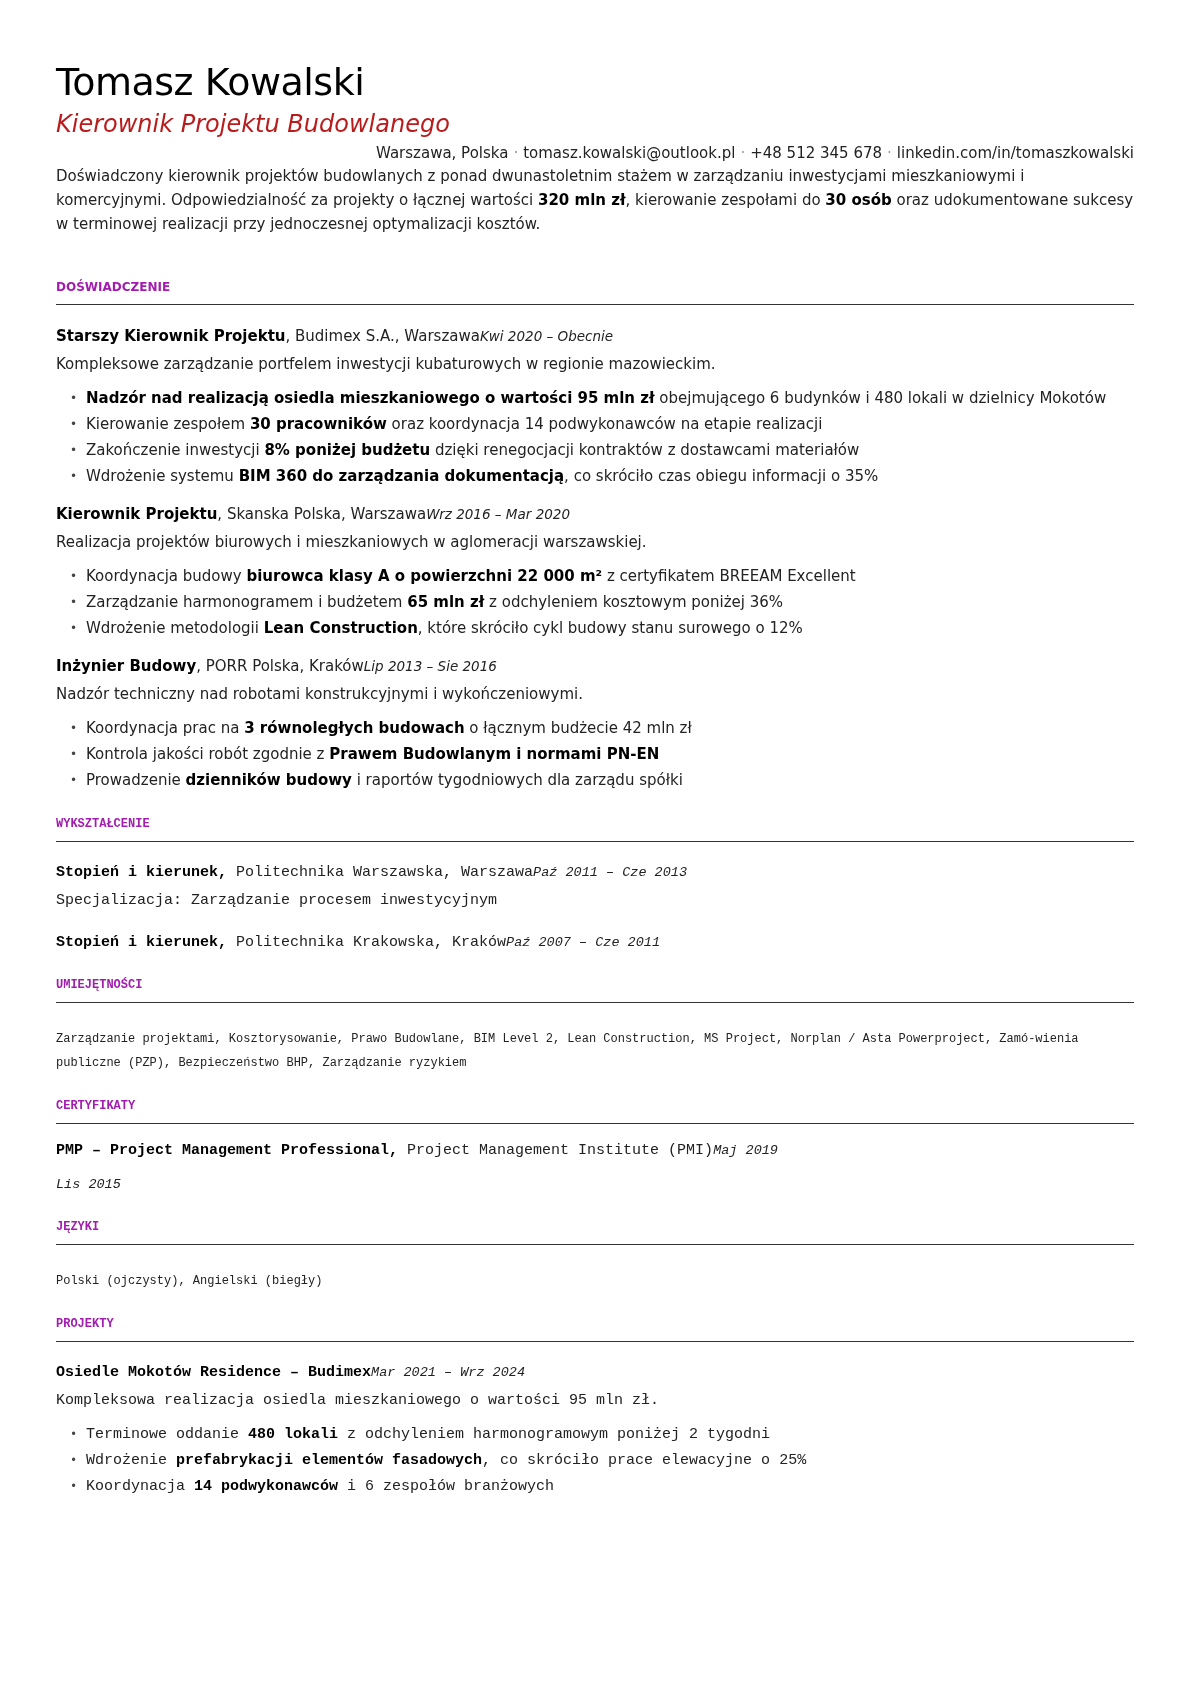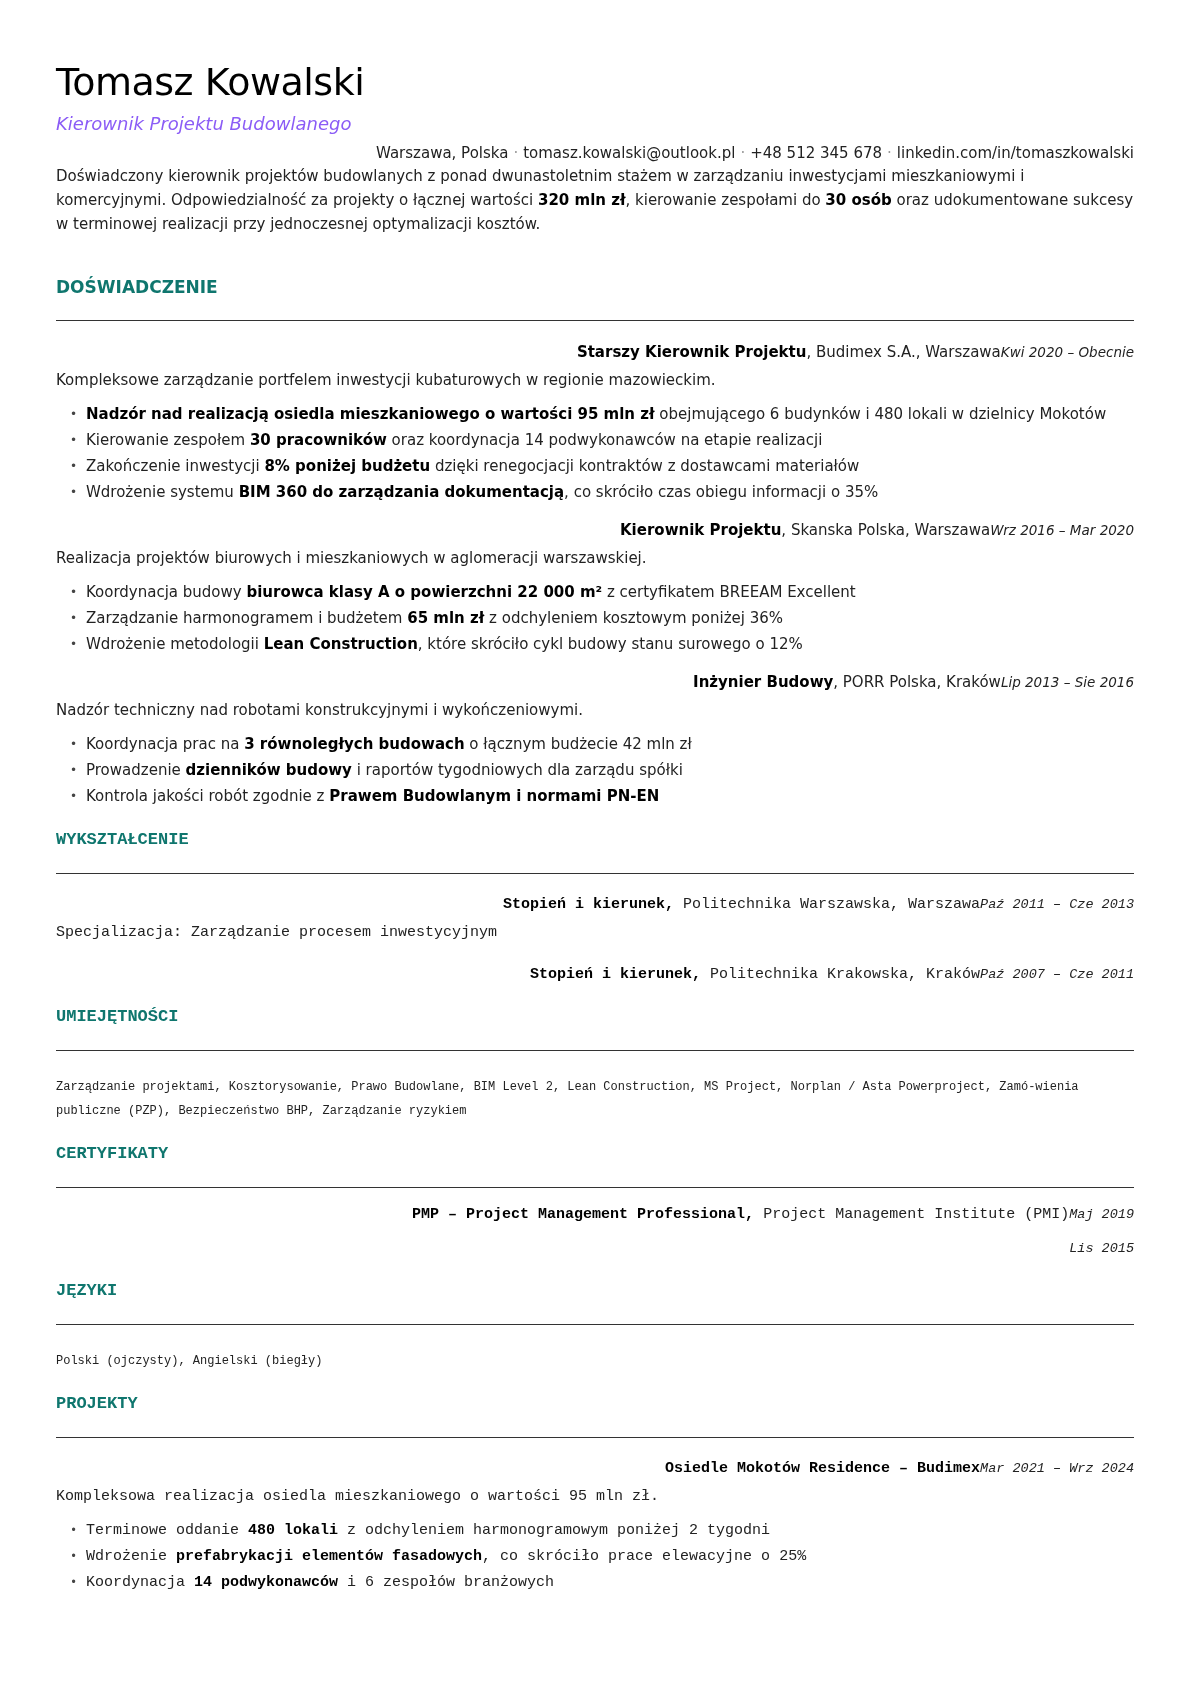--- a/index.html
+++ b/index.html
@@ -3,36 +3,36 @@
   <meta charset="utf-8">
   <style>
     html, body { margin: 0; padding: 0; background: #ffffff; }
     body {
       width: 1190px; height: 1683px; overflow: hidden;
       font-family: "DejaVu Sans", "Liberation Sans", sans-serif;
       color: #222222;
     }
     .page { position: relative; padding: 58px 56px 0 56px; width: 1078px; }
     .name { font-size: 38px; font-weight: normal; color: #000; margin: 0; line-height: 48px; letter-spacing: -0.5px; }
-    .title { font-style: italic; font-size: 18px; color: #8b5cf6; margin-top: 6px; line-height: 24px; }
+    .title { font-style: italic; font-size: 24px; color: #b91c1c; margin-top: 6px; line-height: 24px; }
     .contact { font-size: 15px; color: #222; margin-top: 6px; line-height: 22px; text-align: right; }
     .contact .sep { color: #999; margin: 0 5px; }
     .summary { font-size: 15px; line-height: 24px; color: #222; }
     .summary b { color: #000; }
 
     .section { margin-top: 34px; }
     .section-title {
-      font-size: 17px; font-weight: bold; color: #0f766e;
-      padding-bottom: 22px; border-bottom: 1.3px solid #333;
+      font-size: 12px; font-weight: bold; color: #a21caf;
+      padding-bottom: 6px; border-bottom: 1.3px solid #333;
       line-height: 22px;
     }
     .section.tight { margin-top: 20px; font-family: Liberation Mono, monospace; }
 
     .entry { margin-top: 20px; }
-    .entry-head { display: flex; justify-content: flex-end; align-items: baseline; font-size: 15px; line-height: 22px; }
+    .entry-head { display: flex; justify-content: flex-start; align-items: baseline; font-size: 15px; line-height: 22px; }
     .entry-head .role b { color: #000; }
     .entry-date { font-style: italic; font-size: 13.5px; color: #222; }
     .entry-desc { font-size: 15px; line-height: 22px; margin-top: 6px; }
     ul.bullets { list-style: none; margin: 10px 0 0 0; padding: 0; }
     ul.bullets li { position: relative; padding-left: 30px; font-size: 15px; line-height: 26px; }
     ul.bullets li::before { content: "•"; position: absolute; left: 14px; top: 0; color: #444; font-size: 12px; }
     ul.bullets li b { color: #000; }
 
     .plain { font-size: 12px; line-height: 24px; margin-top: 24px; }
     .entry.small { margin-top: 16px; }
@@ -80,22 +80,22 @@
     </div>
 
     <div class="entry" style="margin-top:14px">
       <div class="entry-head">
         <span class="role"><b>Inżynier Budowy</b><span>, PORR Polska, Kraków</span></span>
         <span class="entry-date">Lip 2013 – Sie 2016</span>
       </div>
       <div class="entry-desc">Nadzór techniczny nad robotami konstrukcyjnymi i wykończeniowymi.</div>
       <ul class="bullets">
         <li><span>Koordynacja prac na </span><b>3 równoległych budowach</b><span> o łącznym budżecie 42 mln zł</span></li>
+        <li><span>Kontrola jakości robót zgodnie z </span><b>Prawem Budowlanym i normami PN-EN</b><span></span></li>
         <li><span>Prowadzenie </span><b>dzienników budowy</b><span> i raportów tygodniowych dla zarządu spółki</span></li>
-        <li><span>Kontrola jakości robót zgodnie z </span><b>Prawem Budowlanym i normami PN-EN</b><span></span></li>
       </ul>
     </div>
   </div>
 
   <div class="section tight">
     <div class="section-title">WYKSZTAŁCENIE</div>
     <div class="entry">
       <div class="entry-head">
         <span class="role"><b>Stopień i kierunek,</b><span> Politechnika Warszawska, Warszawa</span></span>
         <span class="entry-date">Paź 2011 – Cze 2013</span>

